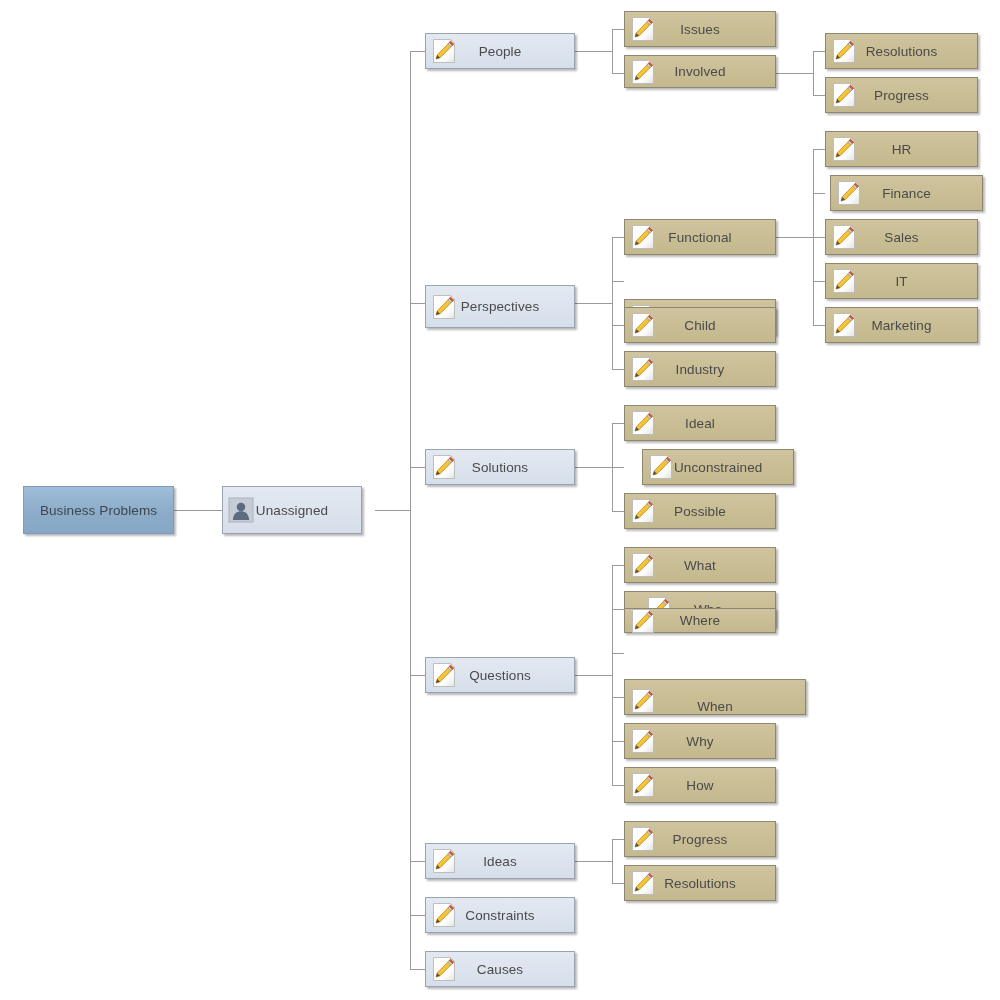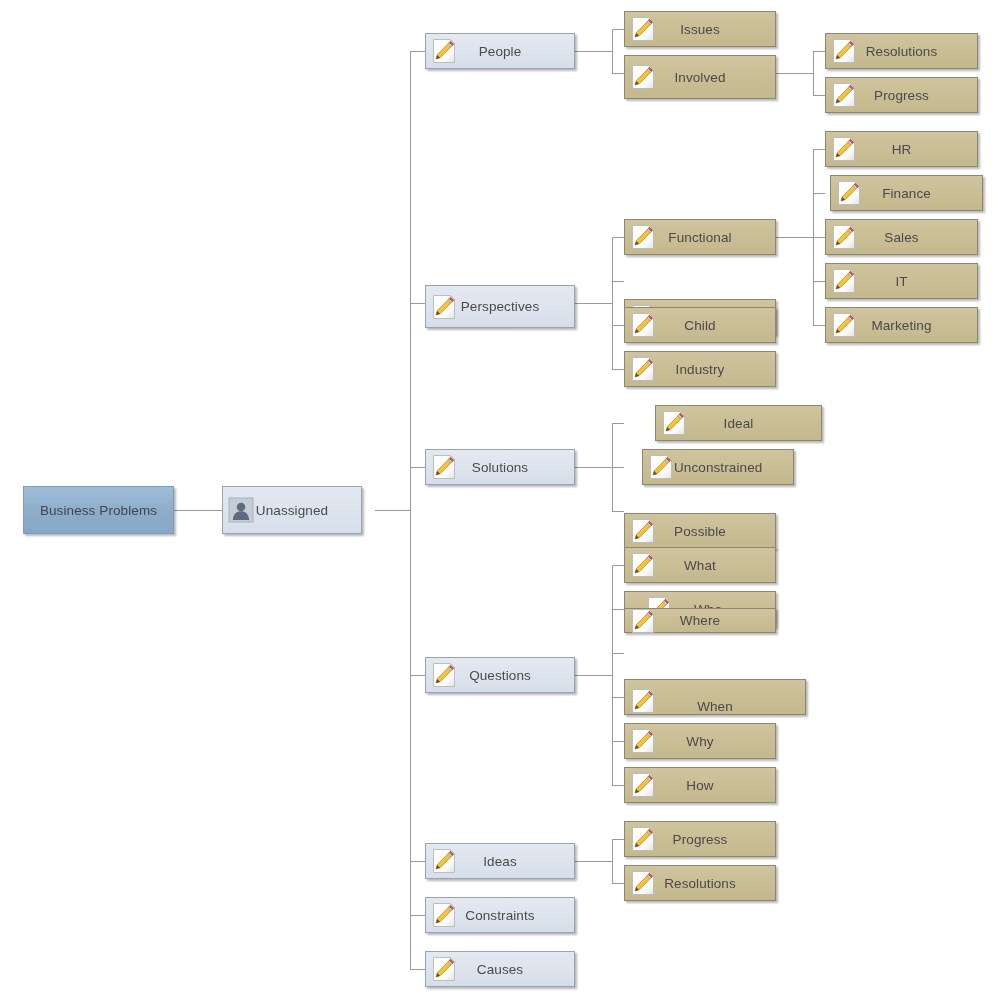--- a/index.html
+++ b/index.html
@@ -370,21 +370,21 @@
     <path d="M18.3 4.5 L21.3 7.5 L19.8 9.0 L16.8 6.0 Z" fill="#c9cfd8" stroke="#8e97a3" stroke-width="0.7"></path>
     <path d="M19.6 3.2 L22.6 6.2 L21.4 7.4 L18.4 4.4 Z" fill="#e05a2b" stroke="#b4431c" stroke-width="0.6"></path>
     <path d="M6.2 17.0 L9.0 19.8 L5.0 21.0 Z" fill="#55504a"></path>
   </g>
 </svg>
       </span>
     <span class="label">Issues</span>
     <span class="icon-spacer"></span>
   </div>
 
-  <div class="node lvlB" style="left:624px;top:55px;width:152px;height:44px;">
+  <div class="node lvlB" style="left:624px;top:55px;width:152px;height:33px;">
     <span class="icon">
 <svg viewBox="0 0 26 26" xmlns="http://www.w3.org/2000/svg">
   <defs>
     <linearGradient id="pg" x1="0" y1="0" x2="1" y2="1">
       <stop offset="0%" stop-color="#ffffff"></stop>
       <stop offset="70%" stop-color="#fbfbfb"></stop>
       <stop offset="100%" stop-color="#e2e2e2"></stop>
     </linearGradient>
     <linearGradient id="bd" x1="0" y1="0" x2="1" y2="1">
       <stop offset="0%" stop-color="#ffe89a"></stop>
@@ -515,21 +515,21 @@
     <path d="M18.3 4.5 L21.3 7.5 L19.8 9.0 L16.8 6.0 Z" fill="#c9cfd8" stroke="#8e97a3" stroke-width="0.7"></path>
     <path d="M19.6 3.2 L22.6 6.2 L21.4 7.4 L18.4 4.4 Z" fill="#e05a2b" stroke="#b4431c" stroke-width="0.6"></path>
     <path d="M6.2 17.0 L9.0 19.8 L5.0 21.0 Z" fill="#55504a"></path>
   </g>
 </svg>
       </span>
     <span class="label">Industry</span>
     <span class="icon-spacer"></span>
   </div>
 
-  <div class="node lvlB" style="left:655px;top:405px;width:167px;height:36px;justify-content:flex-end;">
+  <div class="node lvlB" style="left:624px;top:405px;width:152px;height:36px;justify-content:flex-end;">
     <span class="icon">
 <svg viewBox="0 0 26 26" xmlns="http://www.w3.org/2000/svg">
   <defs>
     <linearGradient id="pg" x1="0" y1="0" x2="1" y2="1">
       <stop offset="0%" stop-color="#ffffff"></stop>
       <stop offset="70%" stop-color="#fbfbfb"></stop>
       <stop offset="100%" stop-color="#e2e2e2"></stop>
     </linearGradient>
     <linearGradient id="bd" x1="0" y1="0" x2="1" y2="1">
       <stop offset="0%" stop-color="#ffe89a"></stop>
@@ -573,21 +573,21 @@
     <path d="M18.3 4.5 L21.3 7.5 L19.8 9.0 L16.8 6.0 Z" fill="#c9cfd8" stroke="#8e97a3" stroke-width="0.7"></path>
     <path d="M19.6 3.2 L22.6 6.2 L21.4 7.4 L18.4 4.4 Z" fill="#e05a2b" stroke="#b4431c" stroke-width="0.6"></path>
     <path d="M6.2 17.0 L9.0 19.8 L5.0 21.0 Z" fill="#55504a"></path>
   </g>
 </svg>
       </span>
     <span class="label">Unconstrained</span>
     <span class="icon-spacer"></span>
   </div>
 
-  <div class="node lvlB" style="left:624px;top:493px;width:152px;height:36px;margin-top:20px;">
+  <div class="node lvlB" style="left:624px;top:493px;width:152px;height:36px;">
     <span class="icon">
 <svg viewBox="0 0 26 26" xmlns="http://www.w3.org/2000/svg">
   <defs>
     <linearGradient id="pg" x1="0" y1="0" x2="1" y2="1">
       <stop offset="0%" stop-color="#ffffff"></stop>
       <stop offset="70%" stop-color="#fbfbfb"></stop>
       <stop offset="100%" stop-color="#e2e2e2"></stop>
     </linearGradient>
     <linearGradient id="bd" x1="0" y1="0" x2="1" y2="1">
       <stop offset="0%" stop-color="#ffe89a"></stop>

